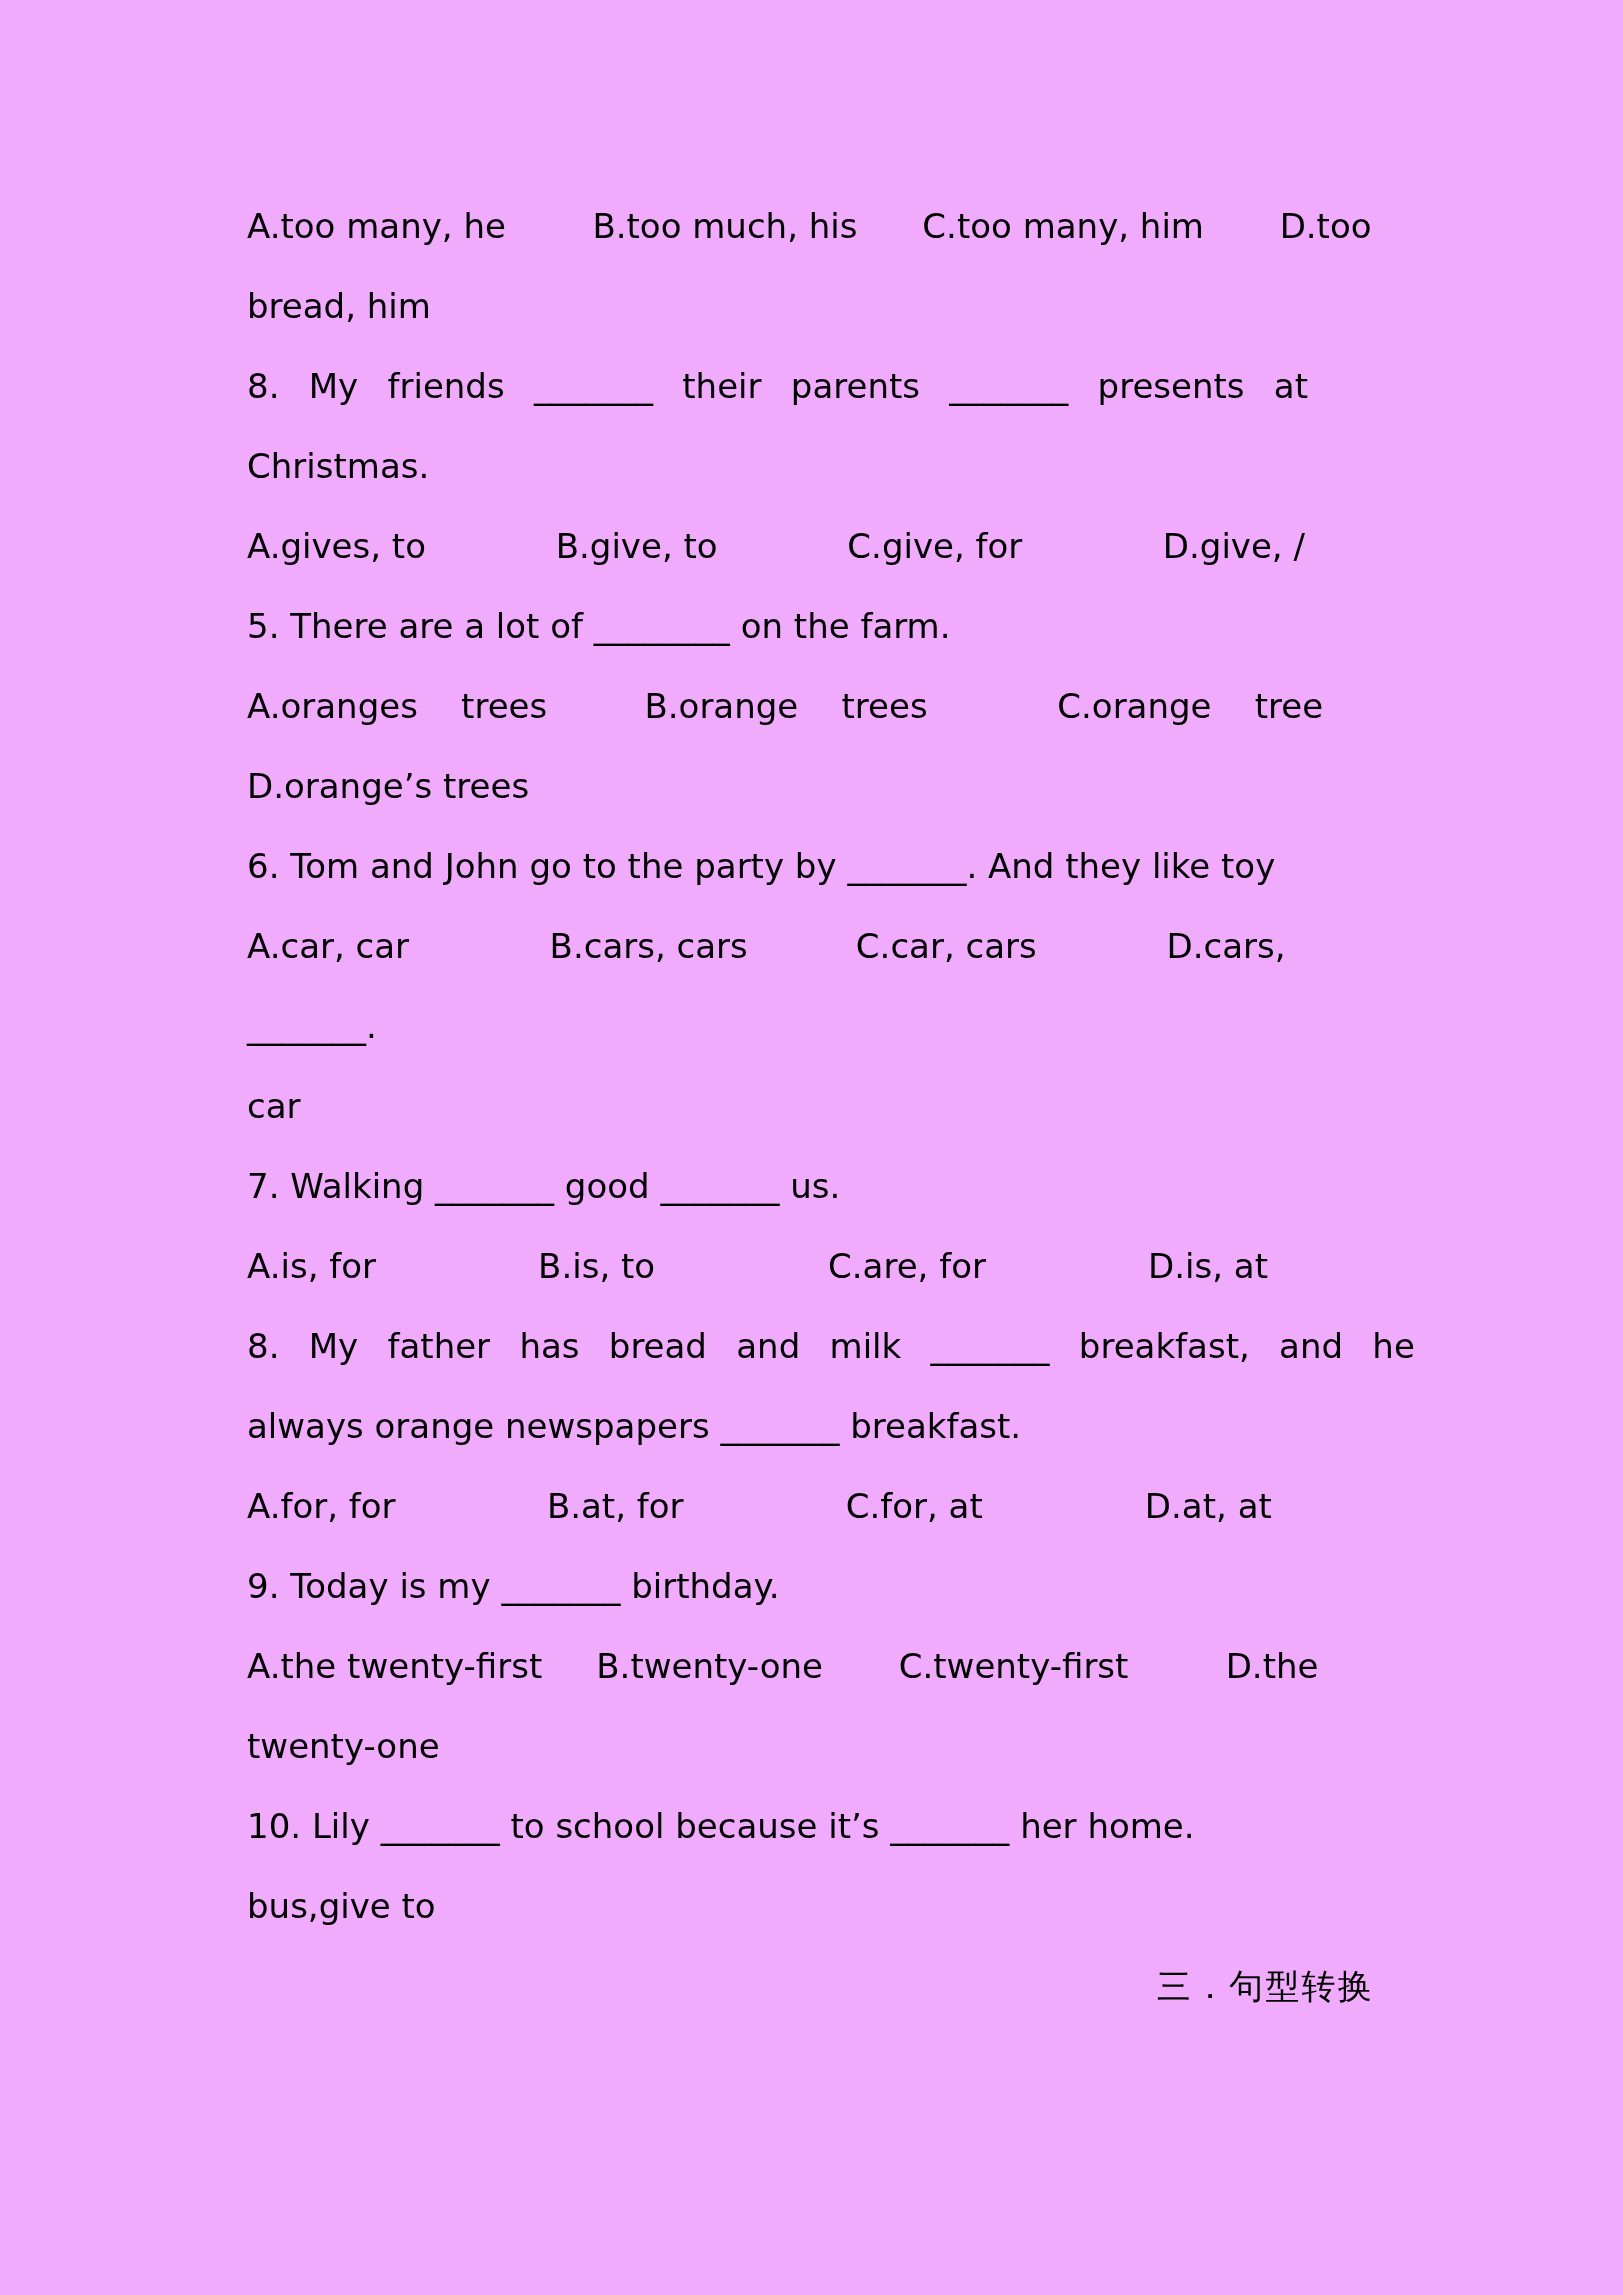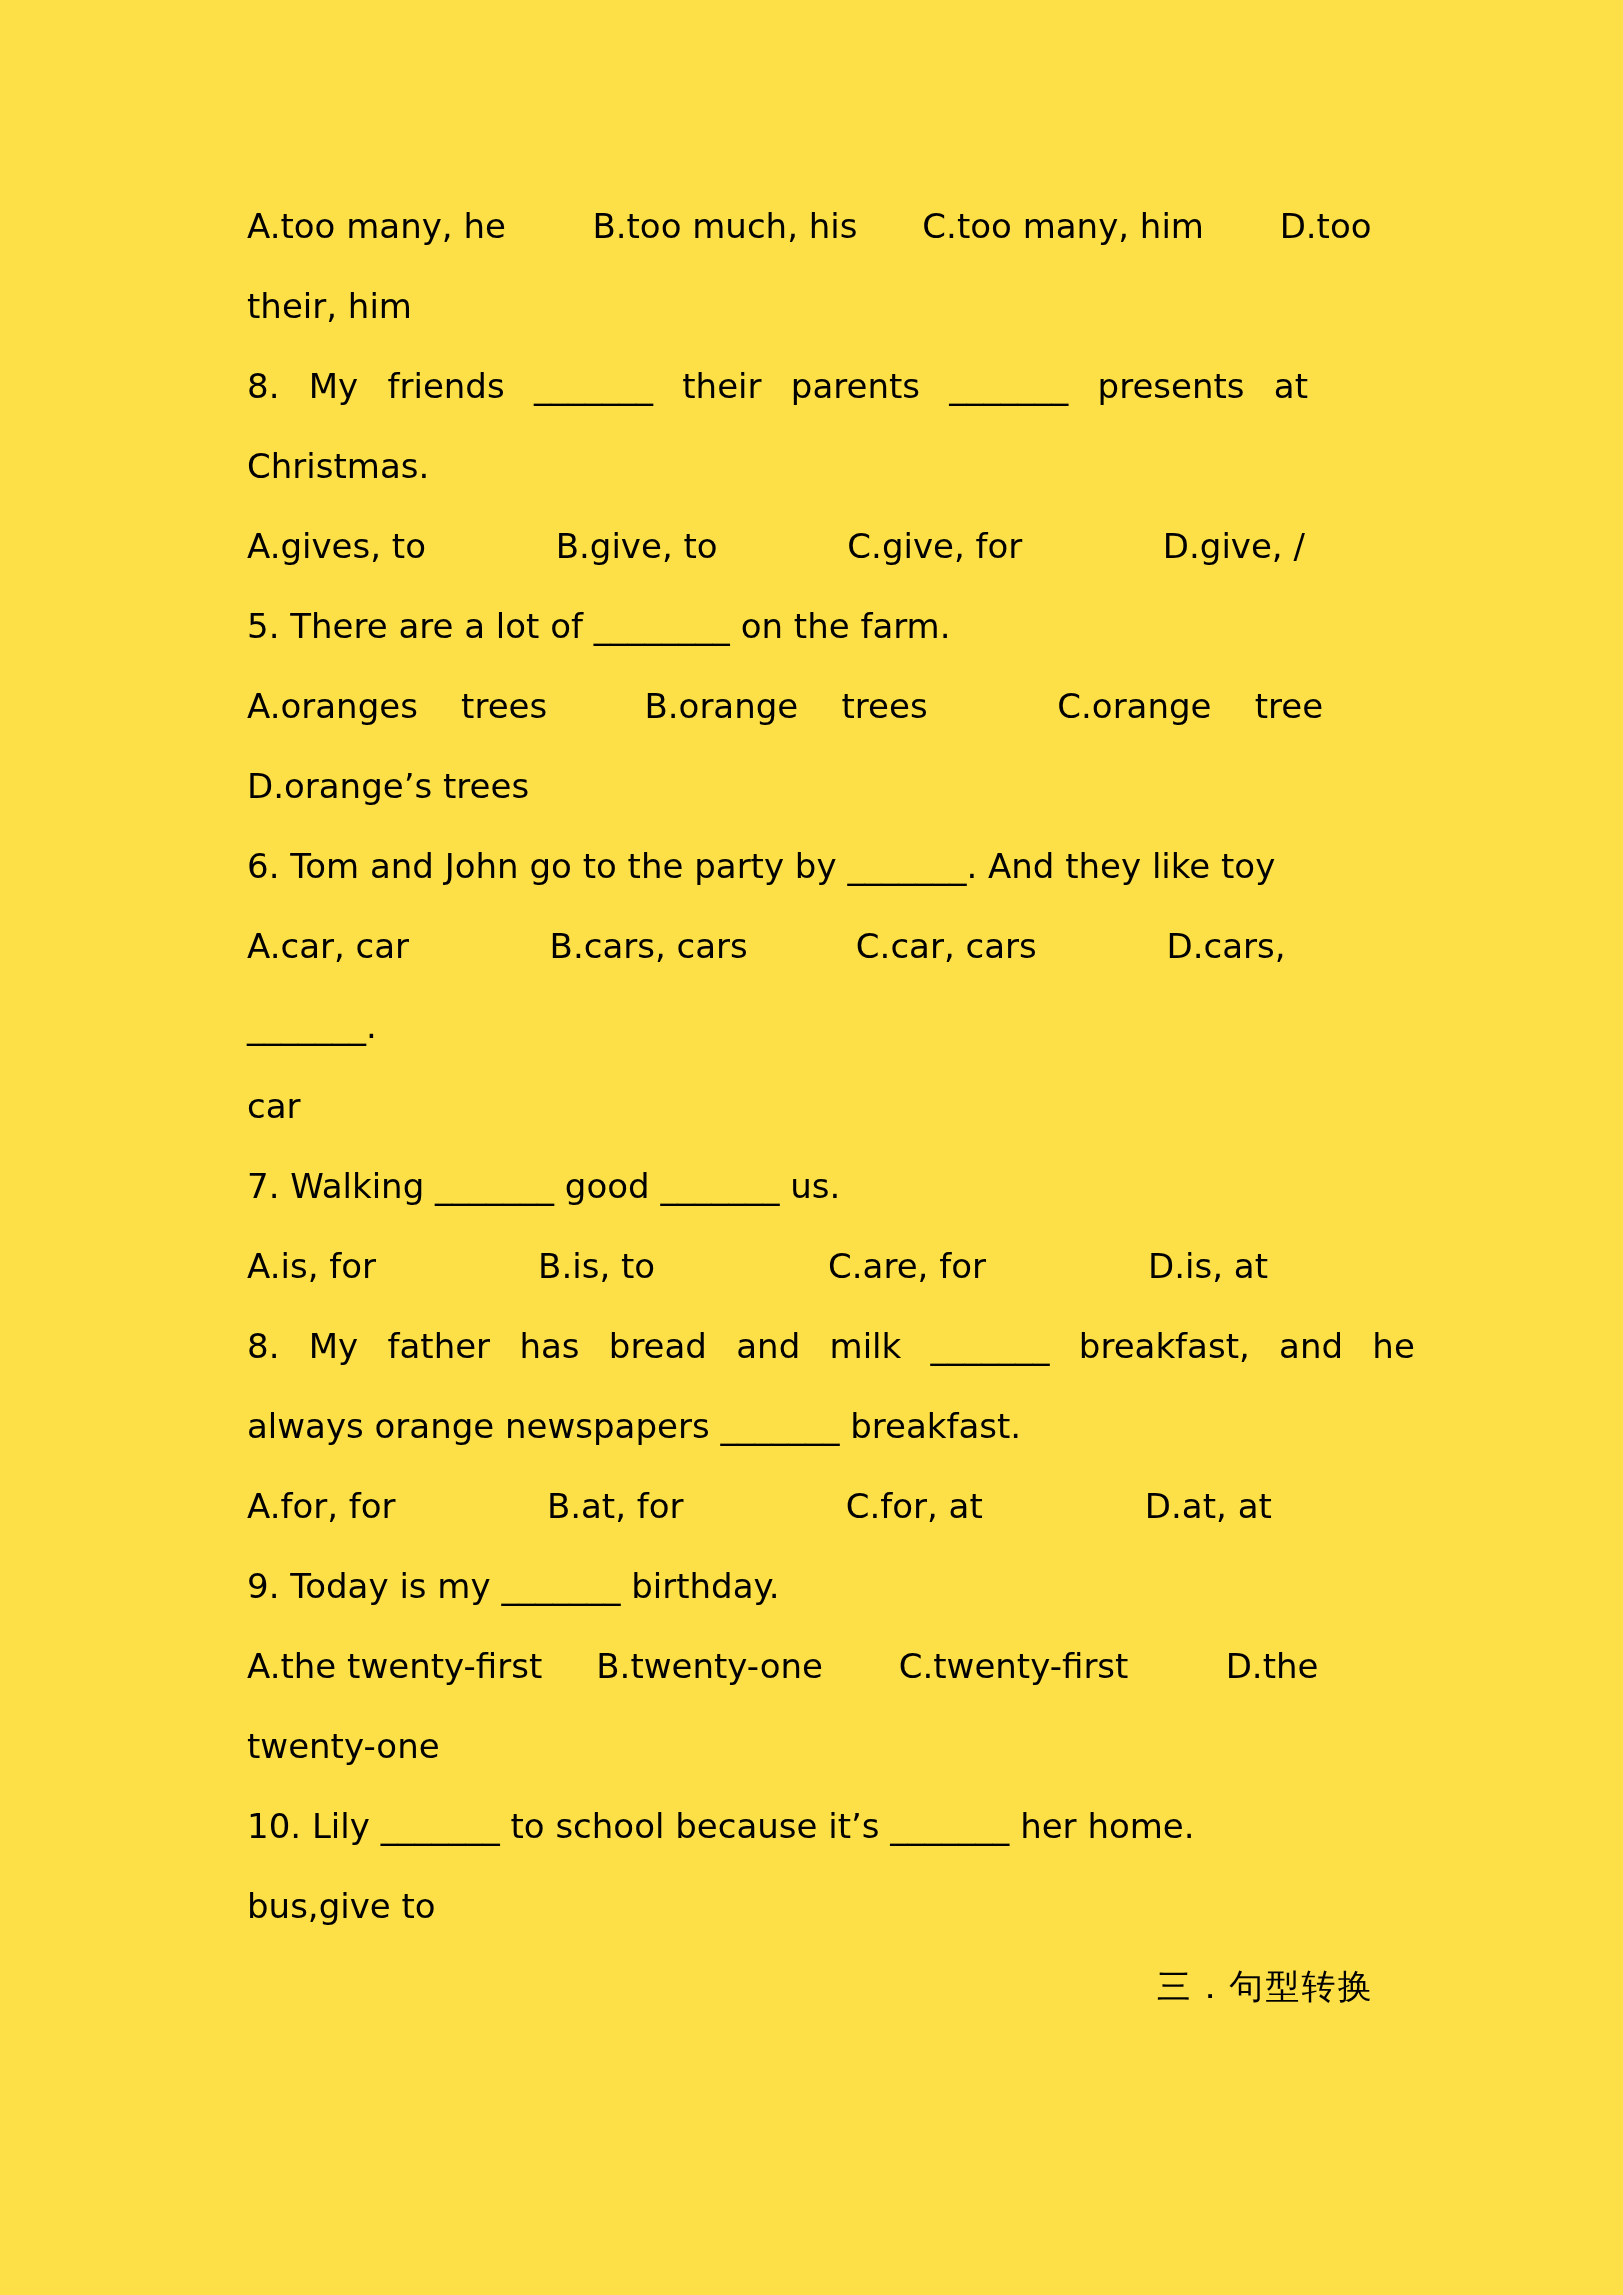--- a/index.html
+++ b/index.html
@@ -14,21 +14,21 @@
     overflow: hidden;
     font-family: "DejaVu Sans", "Liberation Sans", sans-serif;
     color: #000000;
   }
   .page {
     position: absolute;
     left: 0;
     top: 0;
     width: 1623px;
     height: 2295px;
-    background: #fde047;
+    background: #f0abfc;
   }
   .doc {
     position: absolute;
     left: 247px;
     top: 186px;
     width: 1127px;
     font-size: 34px;
     line-height: 80px;
     white-space: nowrap;
     letter-spacing: 0px;
@@ -43,21 +43,21 @@
     letter-spacing: 2.2px;
     text-align: right;
   }
 </style>
 </head>
 <body>
 
 <div class="page">
   <div class="doc">
     <div class="line">A.too many, he&nbsp;&nbsp;&nbsp;&nbsp;&nbsp;&nbsp;&nbsp;&nbsp;B.too much, his&nbsp;&nbsp;&nbsp;&nbsp;&nbsp;&nbsp;C.too many, him&nbsp;&nbsp;&nbsp;&nbsp;&nbsp;&nbsp;&nbsp;D.too</div>
-    <div class="line">their, him</div>
+    <div class="line">bread, him</div>
     <div class="line spread">8. My friends _______ their parents _______ presents at</div>
     <div class="line">Christmas.</div>
     <div class="line">A.gives, to&nbsp;&nbsp;&nbsp;&nbsp;&nbsp;&nbsp;&nbsp;&nbsp;&nbsp;&nbsp;&nbsp;&nbsp;B.give, to&nbsp;&nbsp;&nbsp;&nbsp;&nbsp;&nbsp;&nbsp;&nbsp;&nbsp;&nbsp;&nbsp;&nbsp;C.give, for&nbsp;&nbsp;&nbsp;&nbsp;&nbsp;&nbsp;&nbsp;&nbsp;&nbsp;&nbsp;&nbsp;&nbsp;&nbsp;D.give, /</div>
     <div class="line">5. There are a lot of ________ on the farm.</div>
     <div class="line">A.oranges&nbsp;&nbsp;&nbsp;&nbsp;trees&nbsp;&nbsp;&nbsp;&nbsp;&nbsp;&nbsp;&nbsp;&nbsp;&nbsp;B.orange&nbsp;&nbsp;&nbsp;&nbsp;trees&nbsp;&nbsp;&nbsp;&nbsp;&nbsp;&nbsp;&nbsp;&nbsp;&nbsp;&nbsp;&nbsp;&nbsp;C.orange&nbsp;&nbsp;&nbsp;&nbsp;tree</div>
     <div class="line">D.orange’s trees</div>
     <div class="line">6. Tom and John go to the party by _______. And they like toy</div>
     <div class="line">A.car, car&nbsp;&nbsp;&nbsp;&nbsp;&nbsp;&nbsp;&nbsp;&nbsp;&nbsp;&nbsp;&nbsp;&nbsp;&nbsp;B.cars, cars&nbsp;&nbsp;&nbsp;&nbsp;&nbsp;&nbsp;&nbsp;&nbsp;&nbsp;&nbsp;C.car, cars&nbsp;&nbsp;&nbsp;&nbsp;&nbsp;&nbsp;&nbsp;&nbsp;&nbsp;&nbsp;&nbsp;&nbsp;D.cars,</div>
     <div class="line">_______.</div>
     <div class="line">car</div>

